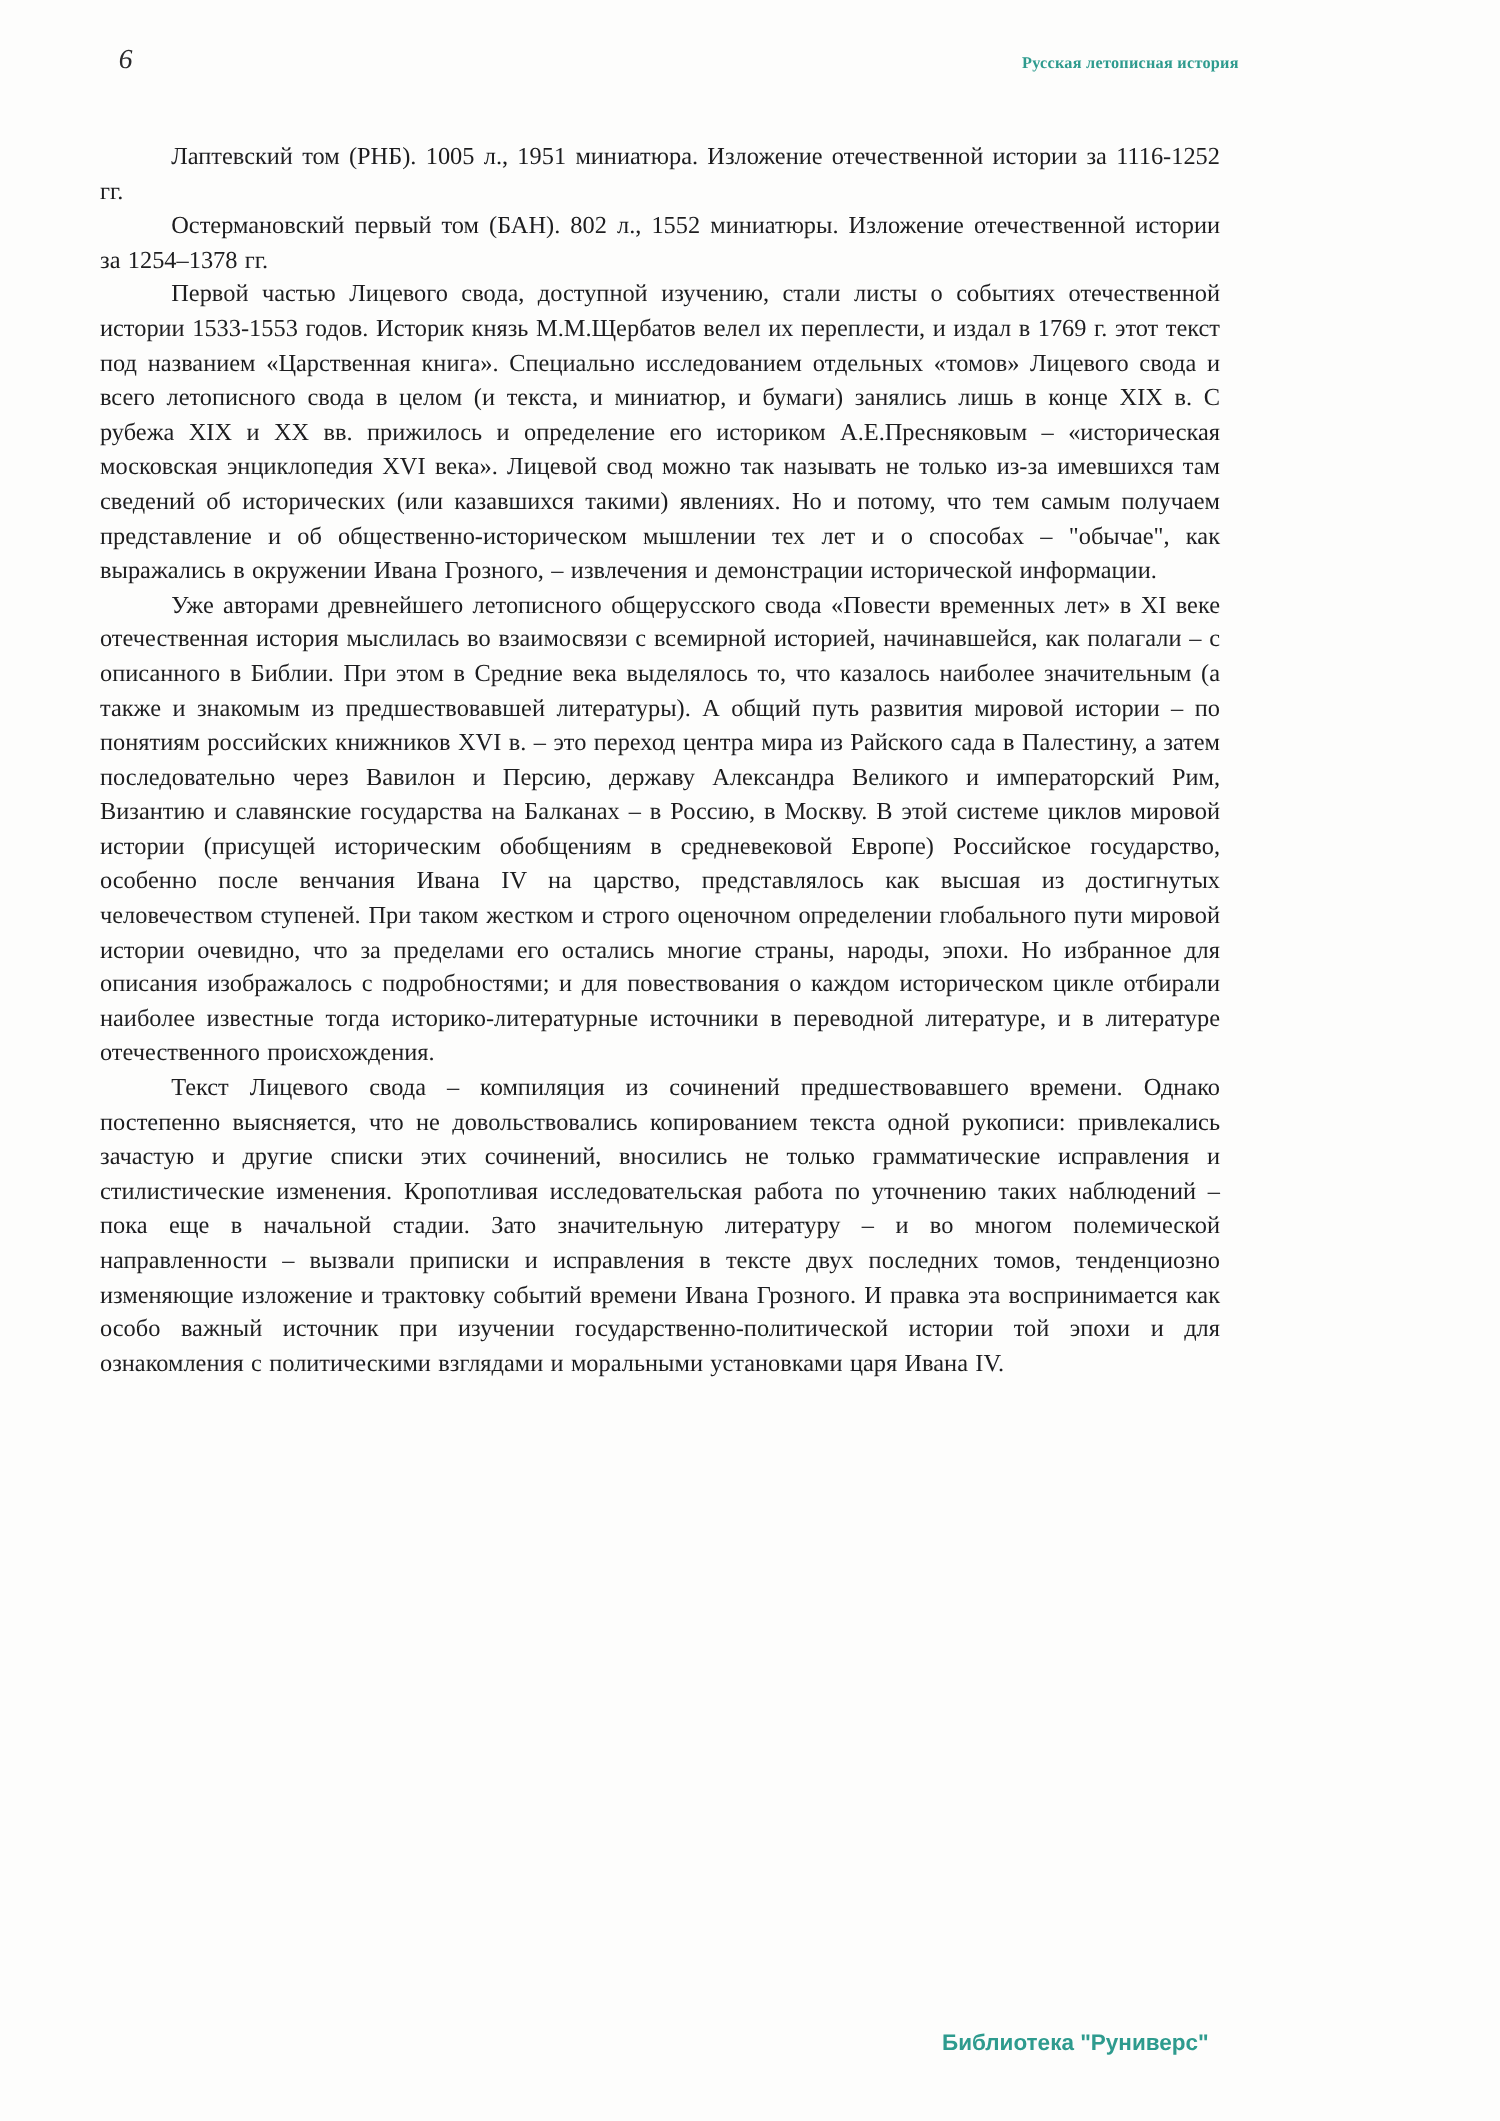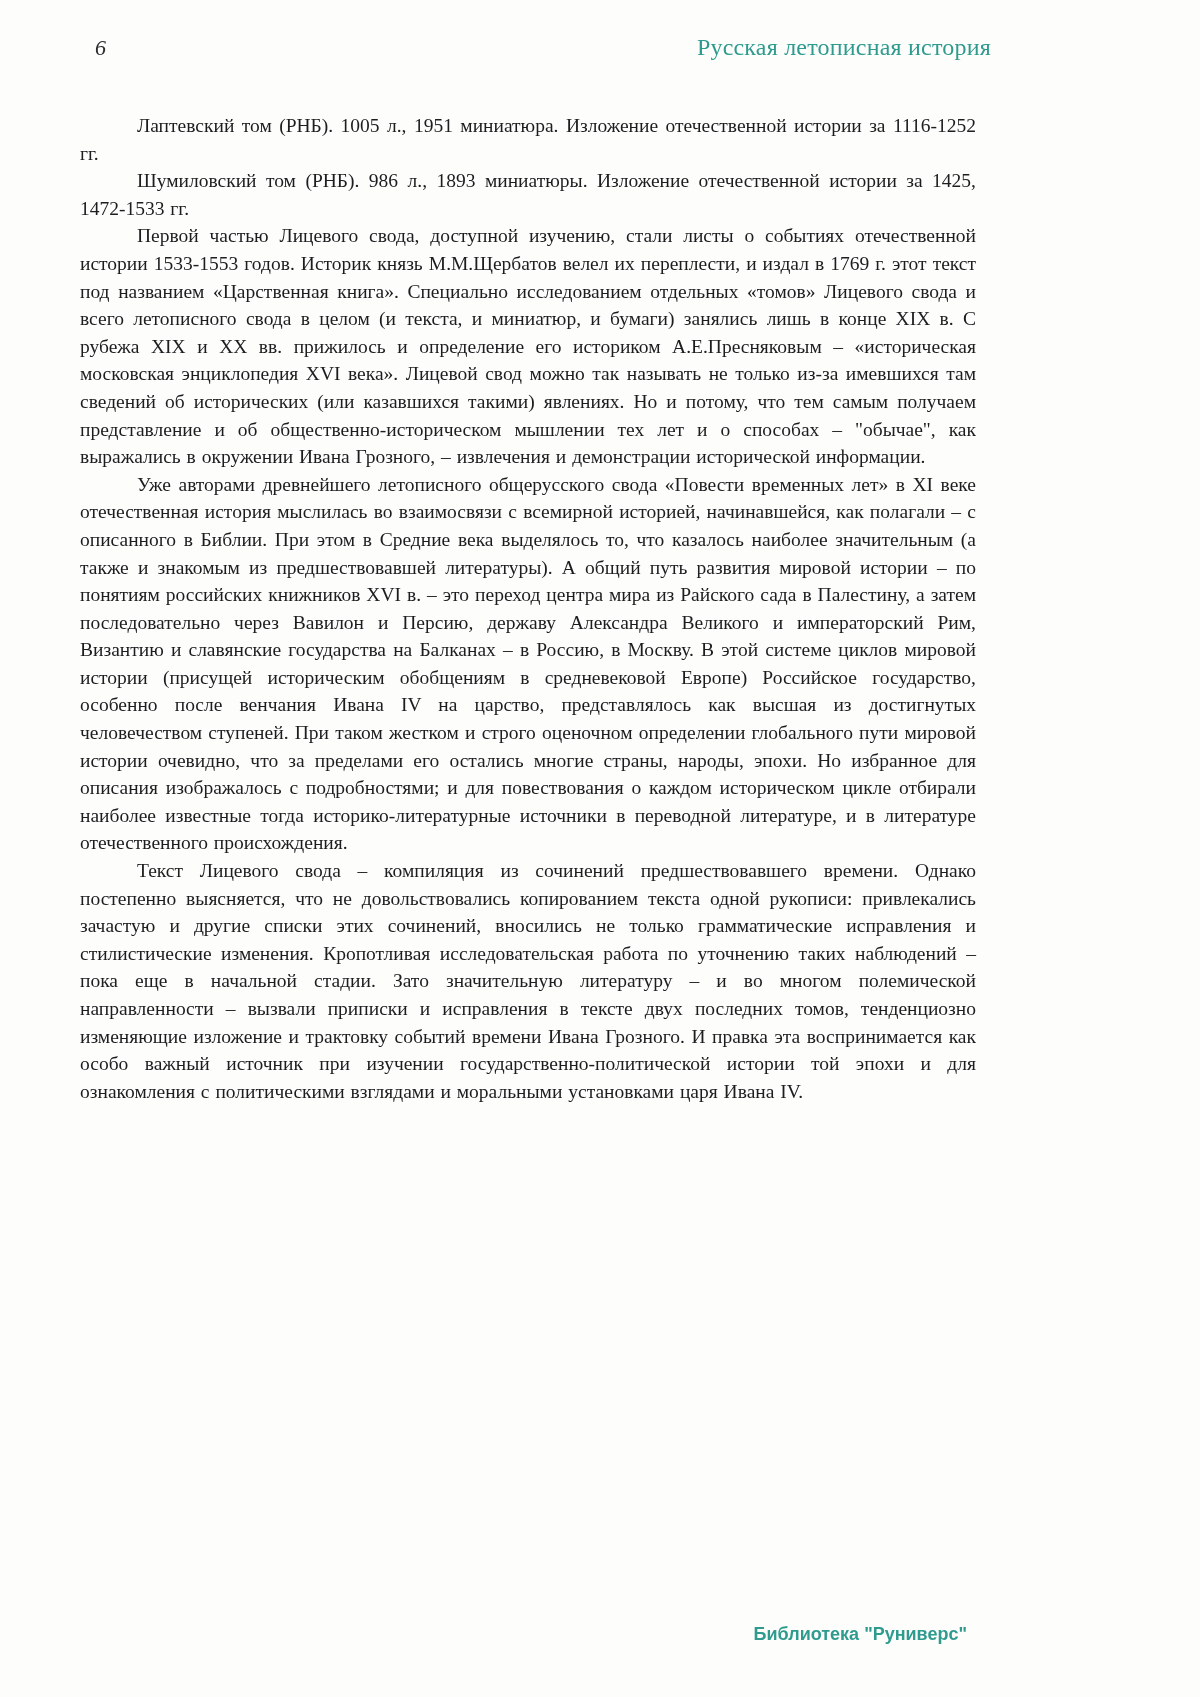--- a/index.html
+++ b/index.html
@@ -25,22 +25,22 @@
     display: flex;
     justify-content: space-between;
     align-items: baseline;
   }
   .page-number {
     font-size: 22px;
     font-style: italic;
     color: #2b2b2d;
   }
   .running-title {
-    font-size: 24px;
-    font-weight: normal;
+    font-size: 13px;
+    font-weight: bold;
     letter-spacing: 0.2px;
   }
   .content {
     position: absolute;
     top: 112px;
     left: 80px;
     width: 896px;
     text-align: justify;
     font-size: 19.5px;
     line-height: 27.6px;
@@ -65,21 +65,21 @@
 <div class="page">
 
   <div class="page-header">
     <span class="page-number">6</span>
     <span class="running-title accent" style="color: rgb(46, 155, 142);">Русская летописная история</span>
   </div>
 
   <div class="content">
 
   <p class="para">Лаптевский том (РНБ). 1005 л., 1951 миниатюра. Изложение отечественной истории за 1116-1252 гг.</p>
-      <p class="para">Шумиловский том (РНБ). 986 л., 1893 миниатюры. Изложение отечественной истории за 1425, 1472-1533 гг.</p>
+      <p class="para">Остермановский первый том (БАН). 802 л., 1552 миниатюры. Изложение отечественной истории за 1254–1378 гг.</p>
       <p class="para">Первой частью Лицевого свода, доступной изучению, стали листы о событиях отечественной истории 1533-1553 годов. Историк князь М.М.Щербатов велел их переплести, и издал в 1769 г. этот текст под названием «Царственная книга». Специально исследованием отдельных «томов» Лицевого свода и всего летописного свода в целом (и текста, и миниатюр, и бумаги) занялись лишь в конце XIX в. С рубежа XIX и XX вв. прижилось и определение его историком А.Е.Пресняковым – «историческая московская энциклопедия XVI века». Лицевой свод можно так называть не только из-за имевшихся там сведений об исторических (или казавшихся такими) явлениях. Но и потому, что тем самым получаем представление и об общественно-историческом мышлении тех лет и о способах – "обычае", как выражались в окружении Ивана Грозного, – извлечения и демонстрации исторической информации.</p>
       <p class="para">Уже авторами древнейшего летописного общерусского свода «Повести временных лет» в XI веке отечественная история мыслилась во взаимосвязи с всемирной историей, начинавшейся, как полагали – с описанного в Библии. При этом в Средние века выделялось то, что казалось наиболее значительным (а также и знакомым из предшествовавшей литературы). А общий путь развития мировой истории – по понятиям российских книжников XVI в. – это переход центра мира из Райского сада в Палестину, а затем последовательно через Вавилон и Персию, державу Александра Великого и императорский Рим, Византию и славянские государства на Балканах – в Россию, в Москву. В этой системе циклов мировой истории (присущей историческим обобщениям в средневековой Европе) Российское государство, особенно после венчания Ивана IV на царство, представлялось как высшая из достигнутых человечеством ступеней. При таком жестком и строго оценочном определении глобального пути мировой истории очевидно, что за пределами его остались многие страны, народы, эпохи. Но избранное для описания изображалось с подробностями; и для повествования о каждом историческом цикле отбирали наиболее известные тогда историко-литературные источники в переводной литературе, и в литературе отечественного происхождения.</p>
       <p class="para">Текст Лицевого свода – компиляция из сочинений предшествовавшего времени. Однако постепенно выясняется, что не довольствовались копированием текста одной рукописи: привлекались зачастую и другие списки этих сочинений, вносились не только грамматические исправления и стилистические изменения. Кропотливая исследовательская работа по уточнению таких наблюдений – пока еще в начальной стадии. Зато значительную литературу – и во многом полемической направленности – вызвали приписки и исправления в тексте двух последних томов, тенденциозно изменяющие изложение и трактовку событий времени Ивана Грозного. И правка эта воспринимается как особо важный источник при изучении государственно-политической истории той эпохи и для ознакомления с политическими взглядами и моральными установками царя Ивана IV.</p>
     </div>
 
   <div class="page-footer accent" style="color: rgb(46, 155, 142);">Библиотека "Руниверс"</div>
 
 </div>
 
 </body></html>

